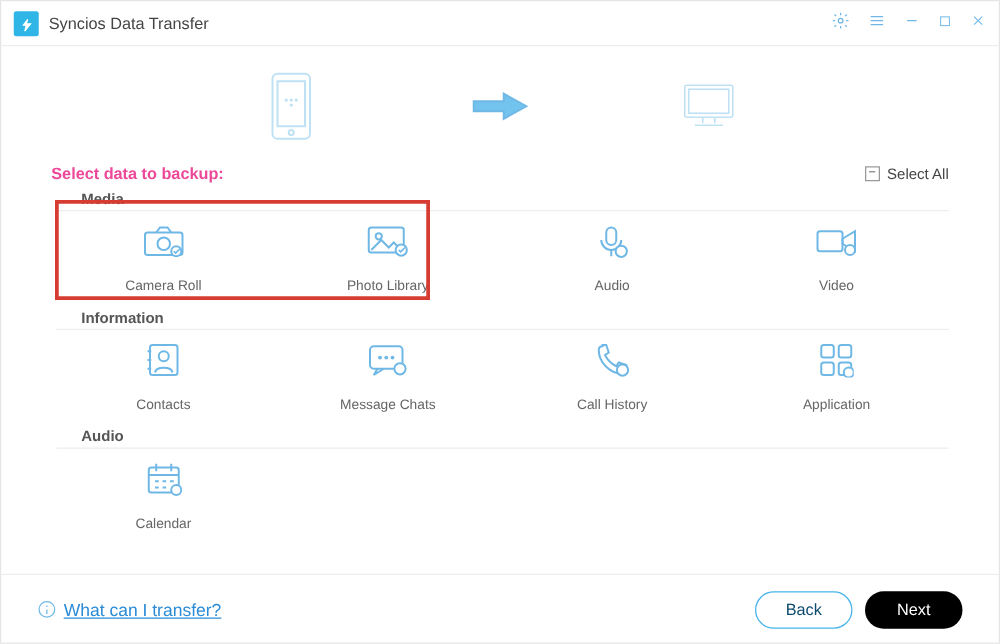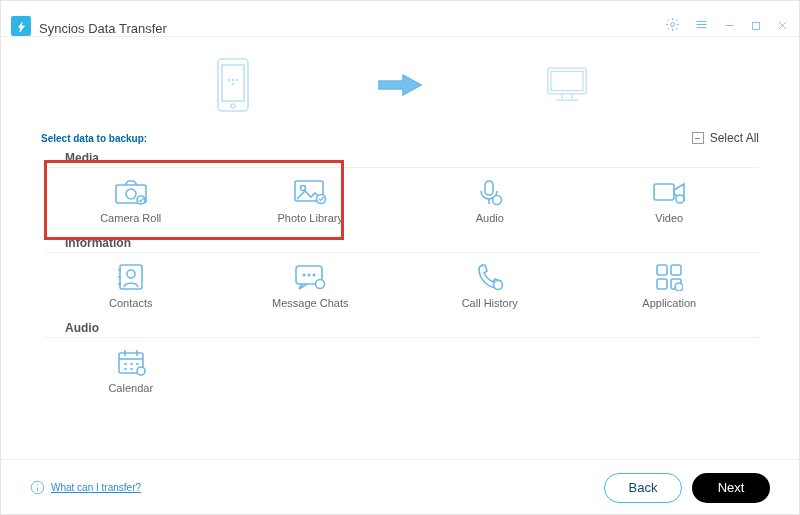--- a/index.html
+++ b/index.html
@@ -6,21 +6,21 @@
   body {
     font-family: -apple-system, BlinkMacSystemFont, "Segoe UI", Arial, sans-serif;
     background: #fff;
     width: 800px;
     height: 515px;
     overflow: hidden;
     border: 1px solid #e5e5e5;
     color: #333;
   }
   .titlebar {
-    display: flex; align-items: flex-end; height: 36px;
+    display: flex; align-items: center; height: 36px;
     padding: 0 10px;
     border-bottom: 1px solid #eee;
   }
   .logo {
     width: 20px; height: 20px; background: #2fb5e6;
     display: flex; align-items: center; justify-content: center;
     border-radius: 2px;
     margin-right: 8px;
   }
   .logo svg { display:block; }
@@ -31,45 +31,45 @@
 
   .stage {
     display: flex; align-items: center; justify-content: center;
     gap: 120px; height: 90px; padding-top: 6px;
   }
   .dev { width: 48px; height: 60px; display:flex; align-items:center; justify-content:center; }
   .arrow { width: 46px; height: 24px; display:flex; align-items:center; justify-content:center; }
 
   .content { padding: 4px 40px 0 40px; }
   .row-head { display:flex; align-items:center; justify-content:space-between; margin-bottom: 4px; }
-  .section-title { font-size: 10px; font-weight: 600; color:#0369a1; }
+  .section-title { font-size: 13px; font-weight: 600; color:#ec4899; }
   .select-all { display:flex; align-items:center; gap:6px; font-size:12px; color:#444; cursor:pointer; }
   .select-all .box { width:12px; height:12px; border:1px solid #999; display:flex; align-items:center; justify-content:center; font-size:10px; color:#555; }
 
   .group-label { font-size: 12px; font-weight:600; color:#555; margin: 6px 0 2px 4px; border-bottom:1px solid #eee; padding-bottom:2px;padding-left:20px; }
 
   .grid { display:grid; grid-template-columns: repeat(4, 1fr); }
-  .item { display:flex; flex-direction:column; align-items:center; justify-content:center; padding:8px 0 6px 0; gap:6px; cursor:pointer; }
+  .item { display:flex; flex-direction:column; align-items:center; justify-content:center; padding:8px 0 6px 0; gap:16px; cursor:pointer; }
   .item .ico { width:36px; height:28px; display:flex; align-items:center; justify-content:center; }
   .item .lbl { font-size:11px; color:#666; }
 
   .highlight {
     border: 3px solid #d63c31;
     position: absolute;
     left: 44px; top: 160px;
     width: 300px; height: 80px;
     pointer-events: none;
   }
 
   .footer {
     position:absolute; left:0; right:0; bottom:0;
     height: 56px; border-top:1px solid #eee;
     display:flex; align-items:center; padding: 0 30px;
   }
-  .help { display:flex; align-items:center; gap:6px; font-size:10px; color:#2a8bd6; }
+  .help { display:flex; align-items:center; gap:6px; font-size:14px; color:#2a8bd6; }
   .help a { color:#2a8bd6; text-decoration: underline; cursor:pointer; }
   .foot-spacer { flex:1; }
   .btn {
     min-width: 78px; height: 30px; border-radius: 15px;
     display:flex; align-items:center; justify-content:center;
     font-size:13px; cursor:pointer; margin-left:10px;
   }
   .btn-outline { border:1px solid #46b3ea; color:#0c4a6e; background:#fff; }
   .btn-fill { background:#000000; color:#fff; }
 

